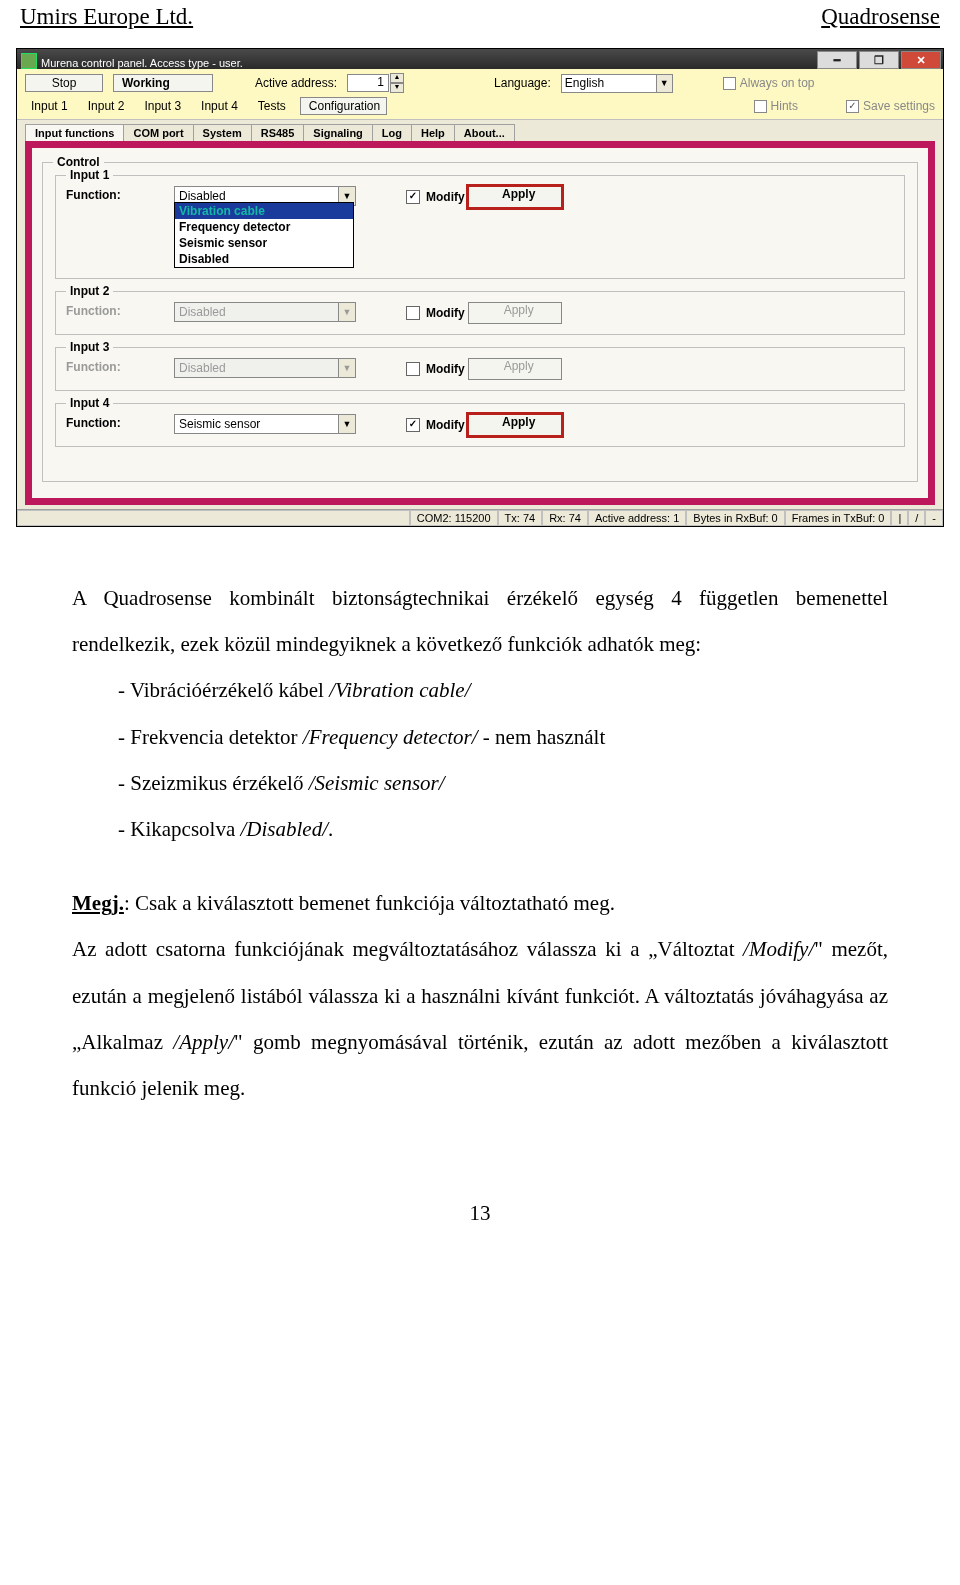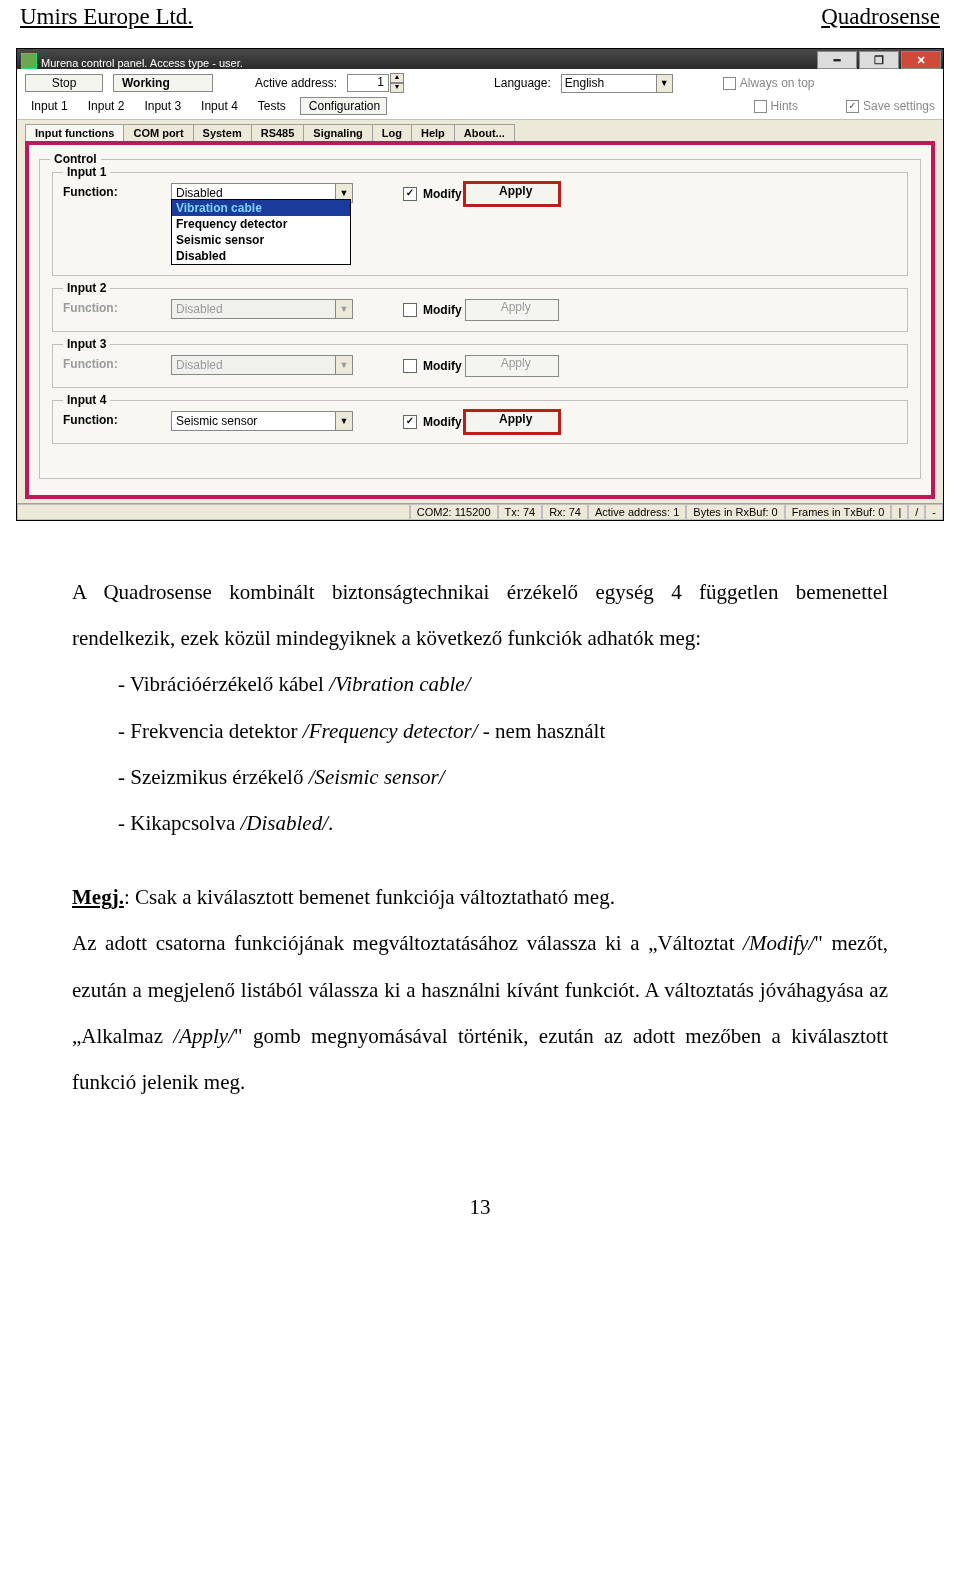--- a/index.html
+++ b/index.html
@@ -38,21 +38,21 @@
   }
   .titlebar .spacer { flex: 1; }
   .winbtn {
     width: 38px; height: 16px; border:1px solid #888; display:flex; align-items:center; justify-content:center;
     font-weight:bold; margin-left:2px; font-size:11px;
   }
   .winbtn.min { background:#dcdcdc; color:#222; }
   .winbtn.max { background:#dcdcdc; color:#222; }
   .winbtn.close { background:#d04a3a; color:#fff; }
   .toolbar {
-    background:#ffffff; padding:4px 8px 0 8px;
+    background:#fef9c3; padding:4px 8px 0 8px;
     display:flex; flex-direction:column; gap:3px;
     border-bottom:1px solid #c0c0c0;
   }
   .row1 { display:flex; align-items:center; gap:10px; }
   .btn {
     border:1px solid #888; background:#f5f5f0; padding:1px 12px; min-width:52px; text-align:center;
     font-family: Tahoma, Arial, sans-serif; font-size:12px;
   }
   .btn-working { font-weight:bold; min-width:78px; text-align:left; padding-left:8px;}
   .label { color:#000; }
@@ -68,21 +68,21 @@
   .chk.checked .box::after { content:"✓"; font-size:10px; display:block; line-height:9px; text-align:center; color:#555;}
   .row2 { display:flex; align-items:center; gap:8px; padding:1px 0 4px 0;}
   .menu-item { padding:1px 6px; color:#000;}
   .menu-item.sel { border:1px solid #888; background:#f5f5f0;padding-left:8px;}
   .subtabs { display:flex; gap:0; padding:4px 8px 0 8px; font-weight:bold; font-size:11px;}
   .subtab { border:1px solid #a0a0a0; border-bottom:none; background:#ece9d8; padding:2px 9px; margin-right:-1px;}
   .subtab.active { background:#f8f7f2;}
   .panel {
     margin:0 8px 4px 8px;
     background:#f8f7f2;
-    border:4px solid #be185d;
+    border:7px solid #be185d;
     padding:8px 10px 10px 10px;
   }
   .group {
     border:1px solid #c0c0c0;
     margin: 6px 0 6px 0;
     padding:6px 8px 22px 8px;
     position:relative;
   }
   .group>.legend {
     position:absolute; top:-8px; left:10px; background:#f8f7f2; padding:0 4px; font-weight:bold;
@@ -99,21 +99,21 @@
     display:flex; align-items:center;
   }
   .select span { flex:1; padding-left:4px;}
   .select .arrow { width:16px; height:100%; border-left:1px solid #888; background:#ece9d8; display:flex; align-items:center; justify-content:center; font-size:9px;}
   .select.disabled { background:#f0f0ec; color:#9a9a9a;}
   .dropdown-list {
     position:absolute; left:118px; top:26px; width:178px;
     border:1px solid #000; background:#fff; z-index:5;
   }
   .dropdown-list .opt { padding:1px 4px; font-weight:bold;}
-  .dropdown-list .opt.sel { background:#1a3b9c; color:#7dd3fc;}
+  .dropdown-list .opt.sel { background:#1a3b9c; color:#14b8a6;}
   .mod-col { margin-left:38px; display:flex; gap:3px;}
   .modrow { display:flex; align-items:center; gap:6px; font-weight:bold;}
   .modrow .box { width:12px; height:12px; border:1px solid #666; background:#fff;}
   .modrow.checked .box::after { content:"✓"; font-size:10px; display:block; line-height:10px; text-align:center;}
   .apply { border:1px solid #888; background:#f5f5f0; width:84px; height:20px; text-align:center; padding-left:8px; font-weight:bold;}
   .apply.hl { outline:3px solid #b8201c; outline-offset:-1px;}
   .apply.disabled { color:#9a9a9a; font-weight:normal;}
   .statusbar {
     display:flex; border-top:1px solid #a0a0a0; background:#ece9d8; font-size:11px;
   }

